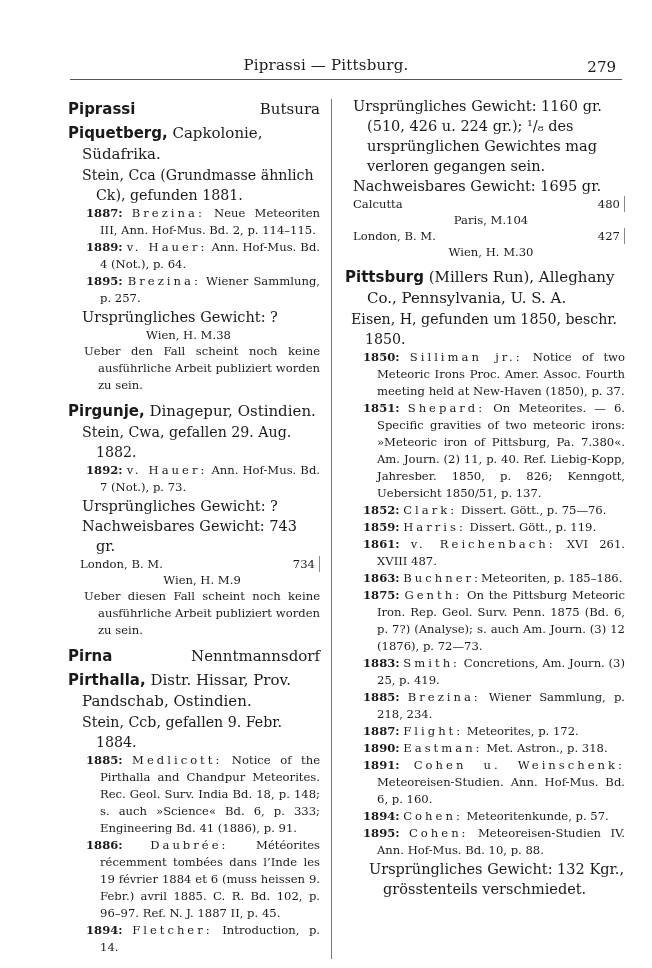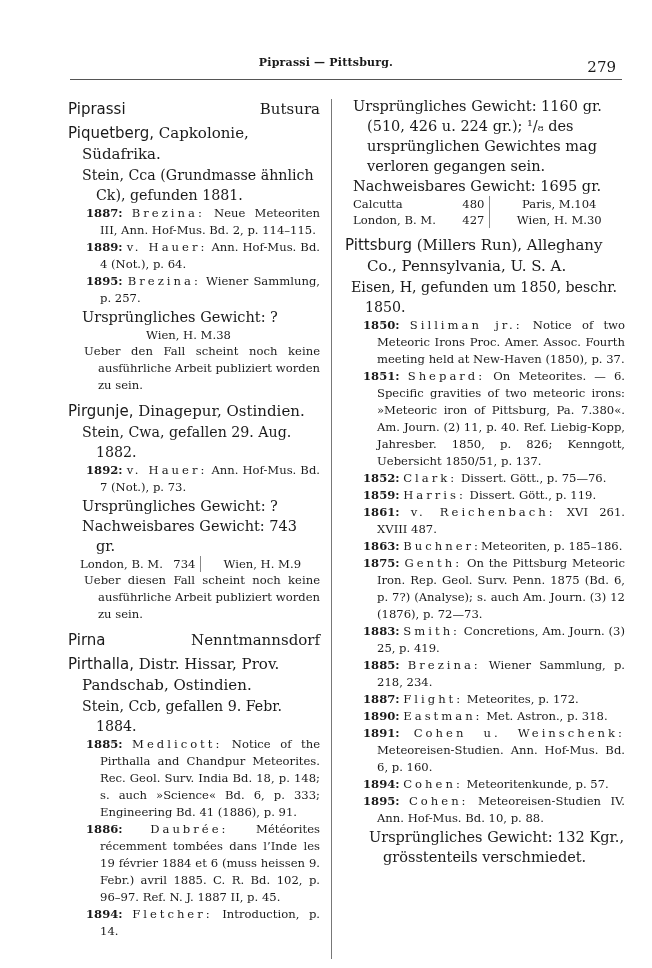--- a/index.html
+++ b/index.html
@@ -1,39 +1,39 @@
 <!DOCTYPE html>
 <html><head>
 <meta charset="utf-8">
 <style>
   html, body { margin:0; padding:0; background:#ffffff; }
   body { width:652px; height:968px; position:relative; overflow:hidden;
          font-family:"DejaVu Serif", serif; color:#1a1a1a; }
   .header-title { position:absolute; left:0; width:652px; top:56px; text-align:center;
-         font-size:11px; letter-spacing:0.2px;font-weight:bold; }
+         font-size:15px; letter-spacing:0.2px; }
   .page-number { position:absolute; right:36px; top:58px; font-size:15px; }
   .header-rule { position:absolute; left:70px; width:552px; top:79px; height:0;
          border-top:1px solid #555; }
   .col-divider { position:absolute; left:331px; top:99px; height:860px; width:0;
          border-left:1px solid #777; }
   .col { position:absolute; top:96px; }
   .col-left { left:68px; width:252px; }
   .col-right { left:345px; width:280px; }
 
   .entry-head { font-size:15px; line-height:21px; margin-top:3px; }
-  .entry-head b { font-family:"DejaVu Sans", sans-serif; font-weight:normal; font-size:15px; }
+  .entry-head b { font-family:"DejaVu Sans", sans-serif; font-weight:bold; font-size:15px; }
   .entry-head.split { display:flex; justify-content:space-between; }
   .hang { padding-left:14px; text-indent:-14px; }
   .desc { font-size:14.2px; line-height:20px; padding-left:20px; text-indent:-14px; margin-left:8px; }
   .ref { font-size:11.6px; line-height:17px; padding-left:22px; text-indent:-14px; margin-left:10px;
          text-align:justify; }
   .ref .yr { font-weight:bold; }
   .ref .au { letter-spacing:3px; }
   .weight { font-size:14.5px; line-height:20px; padding-left:22px; text-indent:-14px; margin-left:6px; }
-  .loc-row { display:flex; font-size:11.6px; line-height:16px; margin-left:12px; }
+  .loc-row { display:flex; font-size:11.6px; line-height:16px; margin-left:12px;flex-direction:column; }
   .loc-cell { display:flex; justify-content:space-between; flex:1; }
   .loc-cell.first { padding-right:4px; border-right:1px solid #888; }
   .loc-cell.second { padding-left:4px;justify-content:center; }
   .loc-single { font-size:11.6px; line-height:16px; text-align:left; padding-left:78px; }
   .loc-single span.v { }
   .note { font-size:11.6px; line-height:17px; padding-left:24px; text-indent:-14px; margin-left:6px;
           text-align:justify; }
   .gap { height:4px; }
 </style>
 </head>

